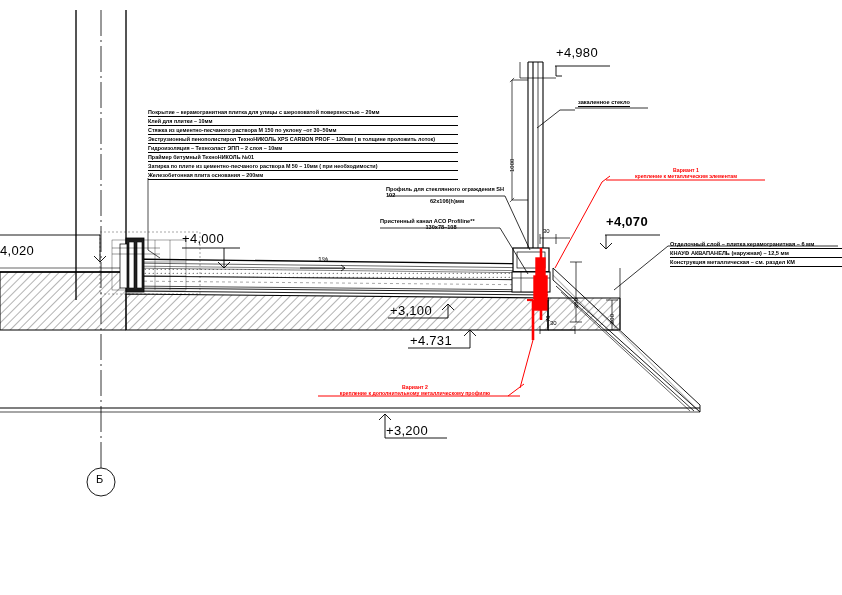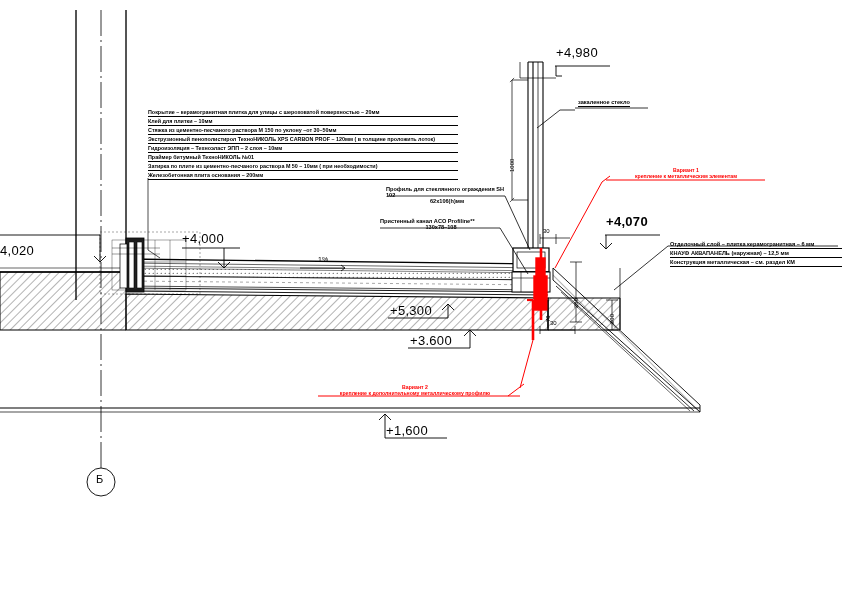--- a/index.html
+++ b/index.html
@@ -239,23 +239,23 @@
 
   <g stroke="#000" fill="none" stroke-width="0.7">
     <path d="M148,178 L148,250 L160,258"></path>
   </g>
 </svg>
 
 <div class="lbl elev" style="left:556px;top:46px;">+4,980</div>
 <div class="lbl elev" style="left:606px;top:215px;font-weight:bold;">+4,070</div>
 <div class="lbl elev" style="left:0px;top:215px;margin-top:29px;">4,020</div>
 <div class="lbl elev" style="left:182px;top:232px;">+4,000</div>
-<div class="lbl elev" style="left:390px;top:304px;">+5,300</div>
-<div class="lbl elev" style="left:410px;top:334px;">+3.600</div>
-<div class="lbl elev" style="left:386px;top:424px;">+1,600</div>
+<div class="lbl elev" style="left:390px;top:304px;">+3,100</div>
+<div class="lbl elev" style="left:410px;top:334px;">+4.731</div>
+<div class="lbl elev" style="left:386px;top:424px;">+3,200</div>
 
 <div class="lbl dimv" style="left:509px;top:172px;">1000</div>
 <div class="lbl dimv" style="left:573px;top:308px;">250</div>
 <div class="lbl dim" style="left:543px;top:228px;">30</div>
 <div class="lbl dim" style="left:550px;top:320px;">30</div>
 <div class="lbl dimv" style="left:609px;top:324px;">200</div>
 <div class="lbl dimv" style="left:545px;top:322px;">70</div>
 
 <div class="lbl pct" style="left:318px;top:256px;">1%</div>
 

